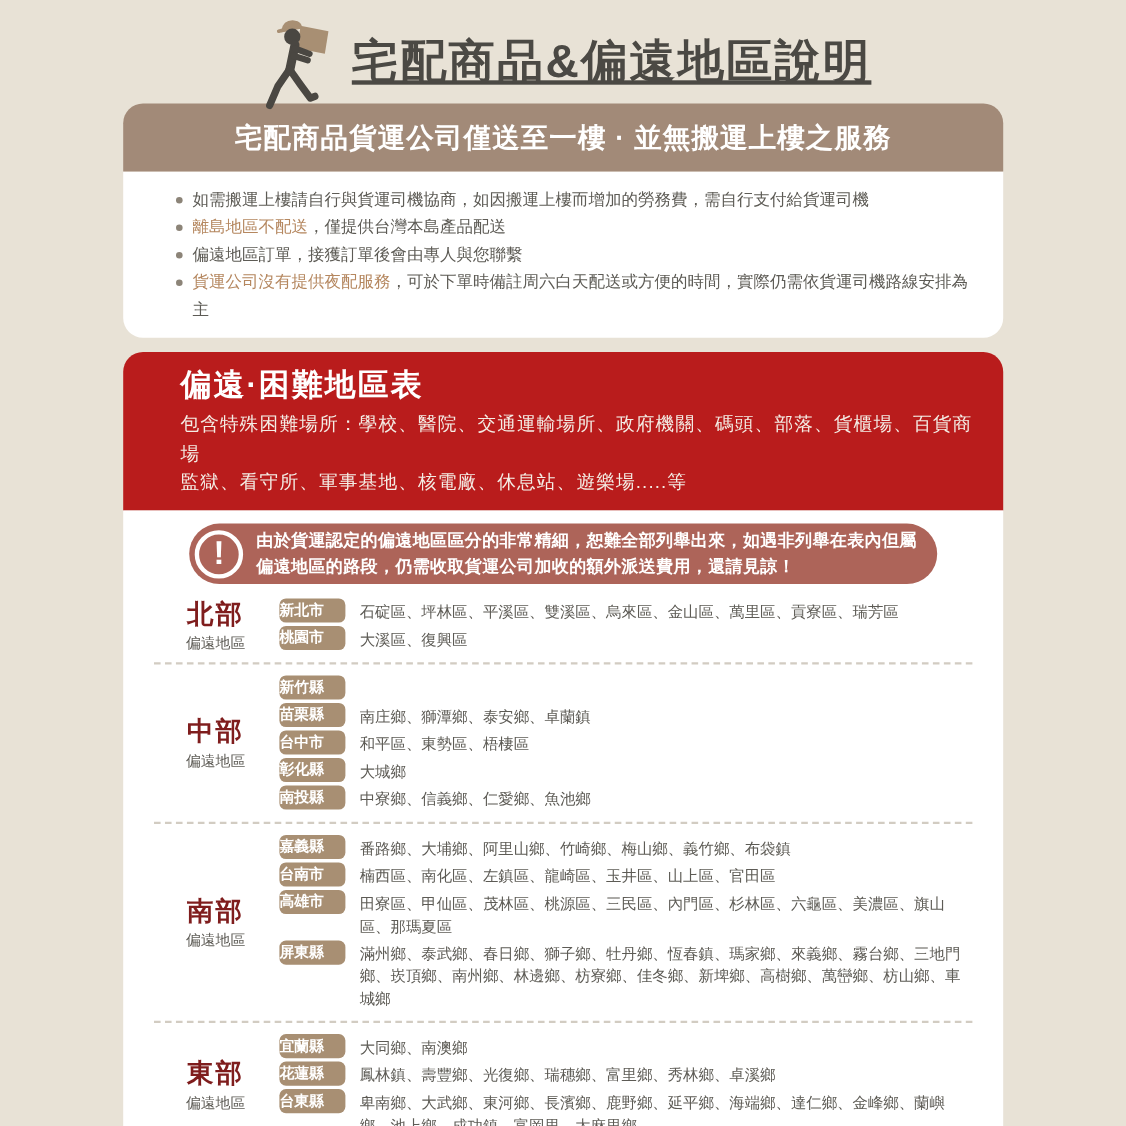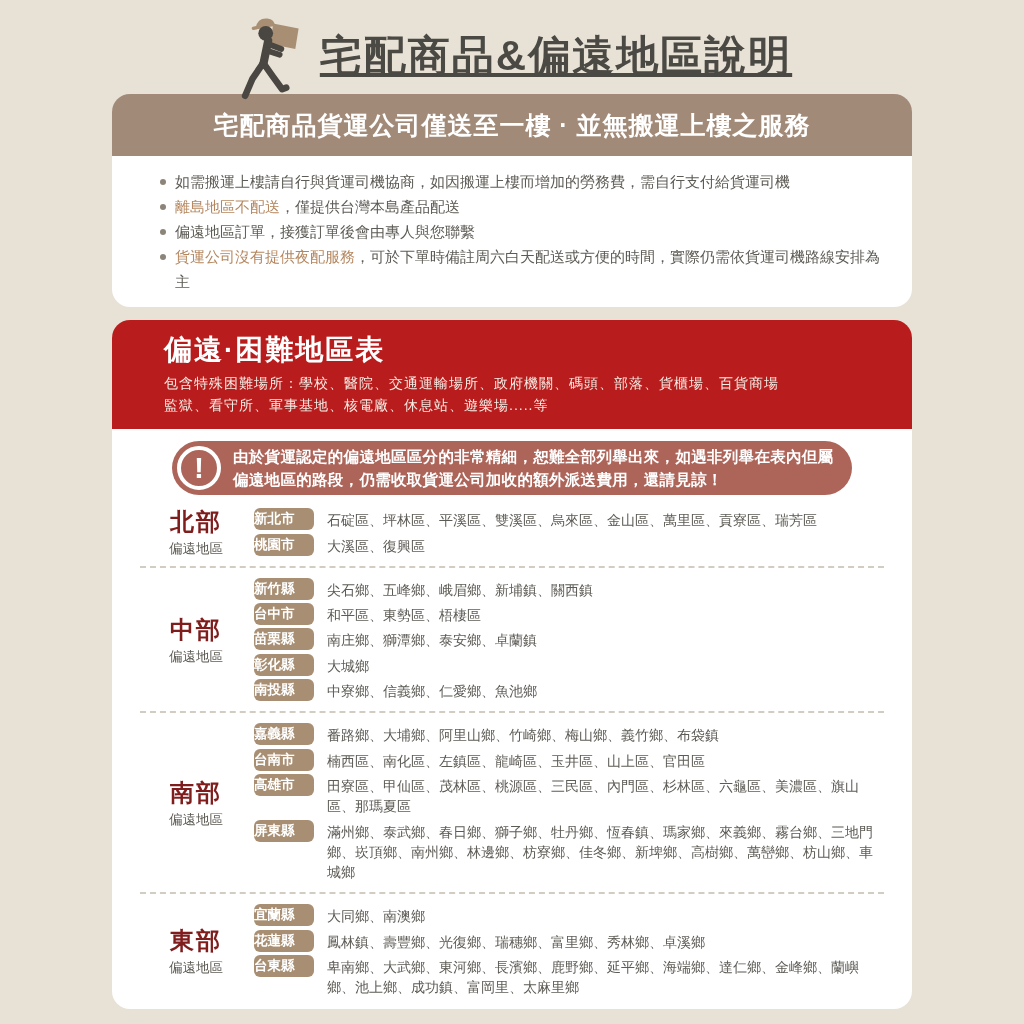--- a/index.html
+++ b/index.html
@@ -16,21 +16,21 @@
   .card1-body { background:#ffffff; border-radius:0 0 18px 18px; padding:13px 30px 13px 46px; }
   .notes-list { list-style:none; }
   .notes-list li { position:relative; padding-left:17px; font-size:15px; line-height:1.67; color:#5d5b55; }
   .notes-list li::before { content:""; position:absolute; left:2px; top:10px; width:6px; height:6px; border-radius:50%; background:#8c8478; }
   .hl { color:#b5875f; }
 
   
   .card2 { margin-top:13px; }
   .card2-banner { background:#b91c1c; border-radius:18px 18px 0 0; padding:14px 28px 12px 52px; }
   .card2-title { color:#ffffff; font-size:28px; font-weight:800; letter-spacing:2px; line-height:1.15; margin-bottom:7px; }
-  .card2-desc { color:#f4ede5; font-size:14px; line-height:1.55; letter-spacing:1px; }
+  .card2-desc { color:#f4ede5; font-size:17px; line-height:1.55; letter-spacing:1px; }
   .card2-body { background:#ffffff; border-radius:0 0 18px 18px; padding:12px 24px 8px; }
 
   .notice { display:flex; align-items:center; background:#ad6459; border-radius:36px; margin:0 36px; padding:4px 18px 4px 5px; }
   .notice-icon { flex:none; width:44px; height:44px; border-radius:50%; background:#ad6459; border:4px solid #ffffff; color:#ffffff; display:flex; align-items:center; justify-content:center; font-size:30px; font-weight:800; line-height:1; margin-right:12px; }
   .notice-text { color:#ffffff; font-size:15.5px; font-weight:700; line-height:1.5; letter-spacing:0.3px; }
 
   .regions { margin-top:10px; padding:0 2px; }
   .region { display:flex; align-items:center; }
   .region-label { flex:none; width:116px; text-align:center; }
   .region-name { font-size:24px; font-weight:800; color:#7f1d1d; letter-spacing:2px; }
@@ -103,29 +103,28 @@
           </div>
           <div class="divider"></div>
           <div class="region">
             <div class="region-label">
               <div class="region-name">中部</div>
               <div class="region-sub">偏遠地區</div>
             </div>
             <div class="region-rows">
               <div class="county-row">
                 <span class="badge">新竹縣</span>
-                <span class="districts">尖石鄉、五峰鄉、峨眉鄉、新埔鎮、關西鎮</span>
+              </div>
+              <div class="county-row">
+                <span class="badge">苗栗縣</span>
+                <span class="districts">南庄鄉、獅潭鄉、泰安鄉、卓蘭鎮</span>
               </div>
               <div class="county-row">
                 <span class="badge">台中市</span>
                 <span class="districts">和平區、東勢區、梧棲區</span>
-              </div>
-              <div class="county-row">
-                <span class="badge">苗栗縣</span>
-                <span class="districts">南庄鄉、獅潭鄉、泰安鄉、卓蘭鎮</span>
               </div>
               <div class="county-row">
                 <span class="badge">彰化縣</span>
                 <span class="districts">大城鄉</span>
               </div>
               <div class="county-row">
                 <span class="badge">南投縣</span>
                 <span class="districts">中寮鄉、信義鄉、仁愛鄉、魚池鄉</span>
               </div>
             </div>

